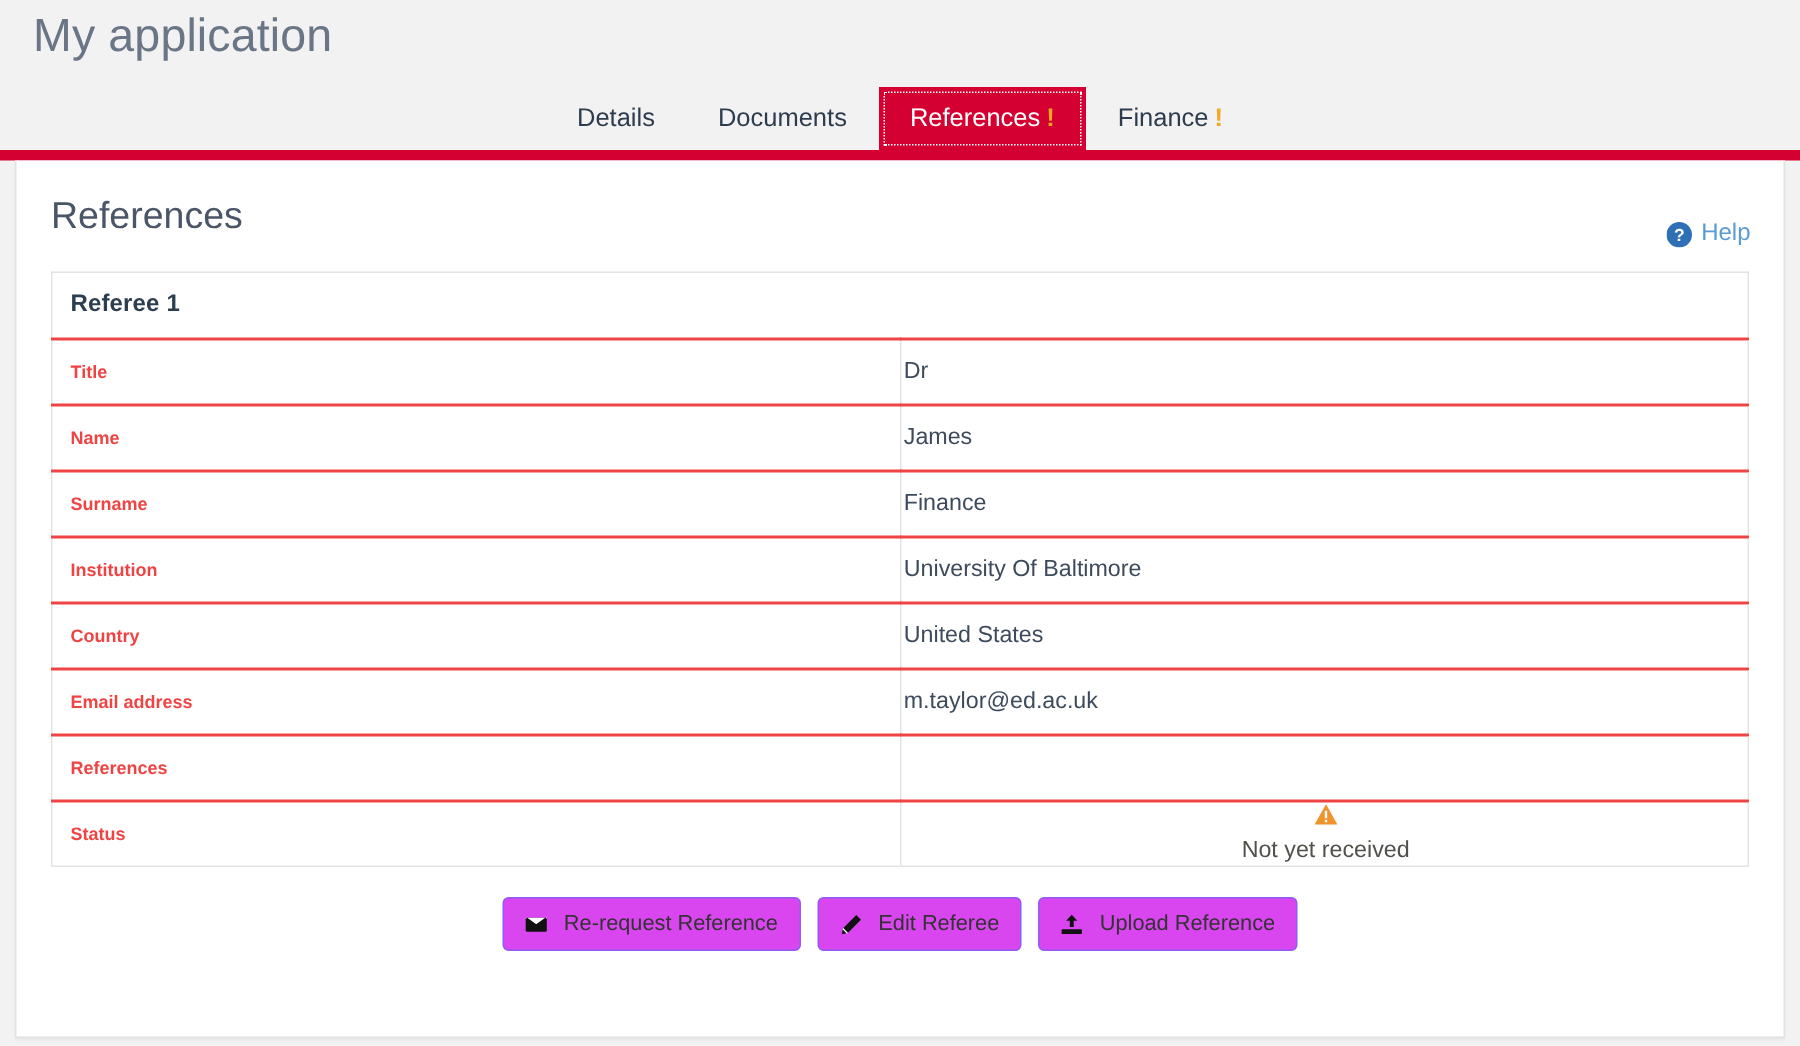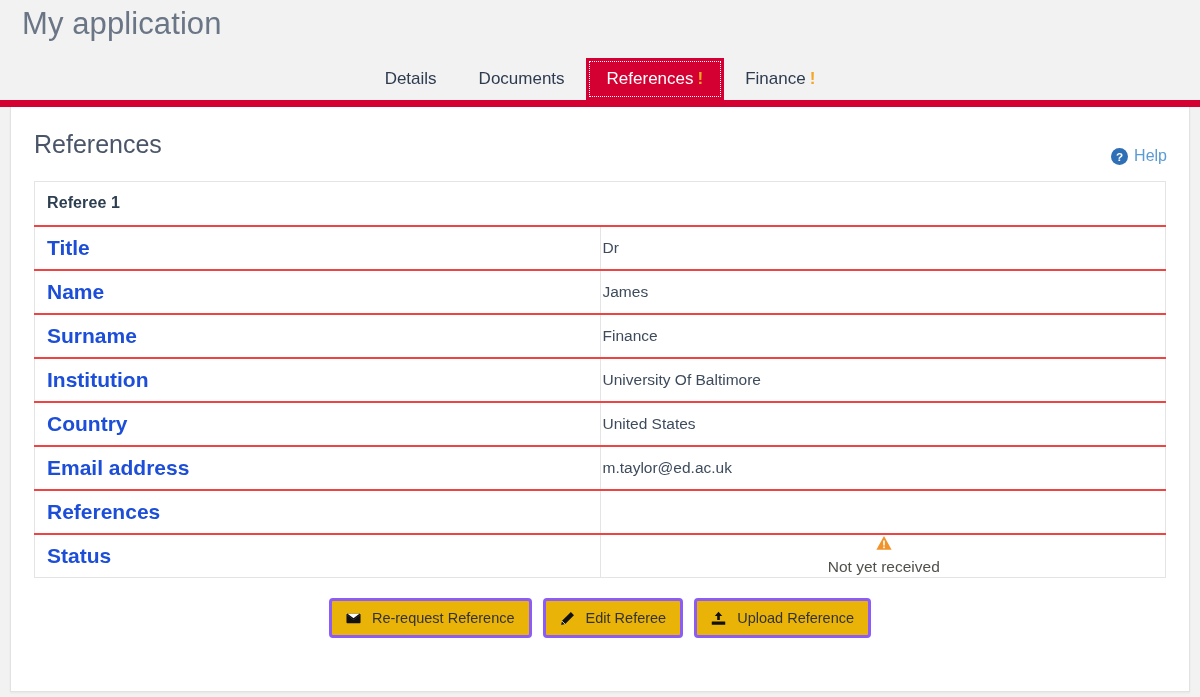--- a/index.html
+++ b/index.html
@@ -136,23 +136,23 @@
   }
   .ref-table .head-cell {
     font-weight: 700;
     color: #2c3e50;
     font-size: 16px;
     letter-spacing: 0.1px;
   }
   .ref-table .label-cell {
     width: 455px;
     font-weight: 700;
-    color: #1d4ed8;
+    color: #ef4444;
     border-right: 1px solid #e4e4e4;
-    font-size: 21px;
+    font-size: 12px;
   }
   .ref-table .value-cell {
     color: #3d4b5c;
     font-weight: 400;
     padding-left: 2px;
     font-size: 15.5px;
   }
   .status-wrap {
     display: flex;
     align-items: center;
@@ -166,22 +166,22 @@
   .btn-row {
     display: flex;
     justify-content: center;
     gap: 11px;
     margin-top: 20px;
   }
   .btn {
     display: inline-flex;
     align-items: center;
     gap: 11px;
-    background: #eab308;
-    border: 3px solid #8b5cf6;
+    background: #d946ef;
+    border: 1px solid #8b5cf6;
     border-radius: 4px;
     padding: 8px 14px;
     font-size: 14.5px;
     color: #333333;
     cursor: pointer;
     font-family: "Liberation Sans", sans-serif;
     line-height: 18px;
   }
   .btn-ico { width: 15px; height: 15px; display: inline-block; line-height: 0; }
 </style>

